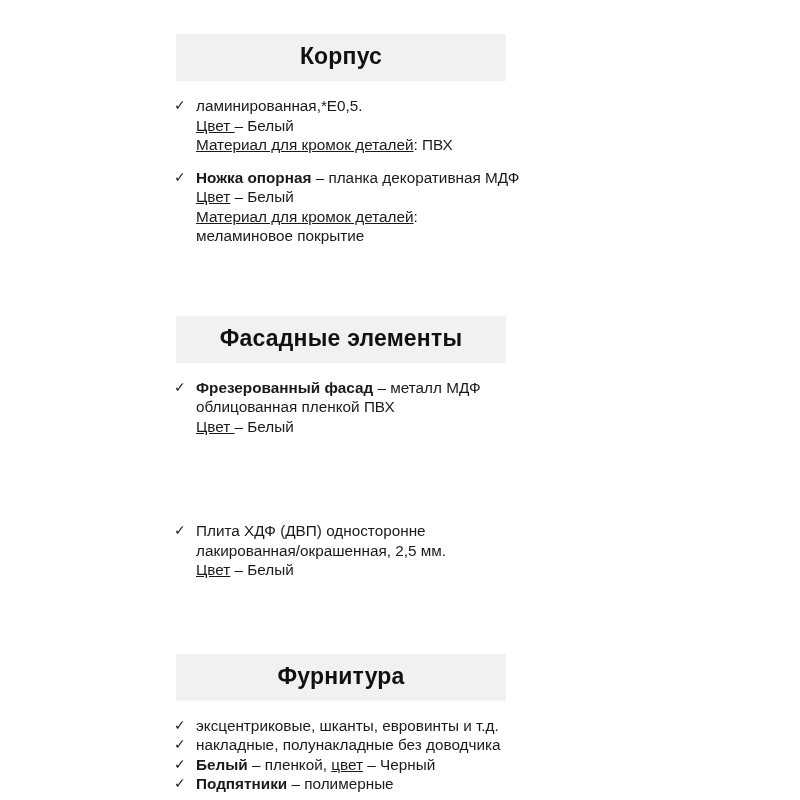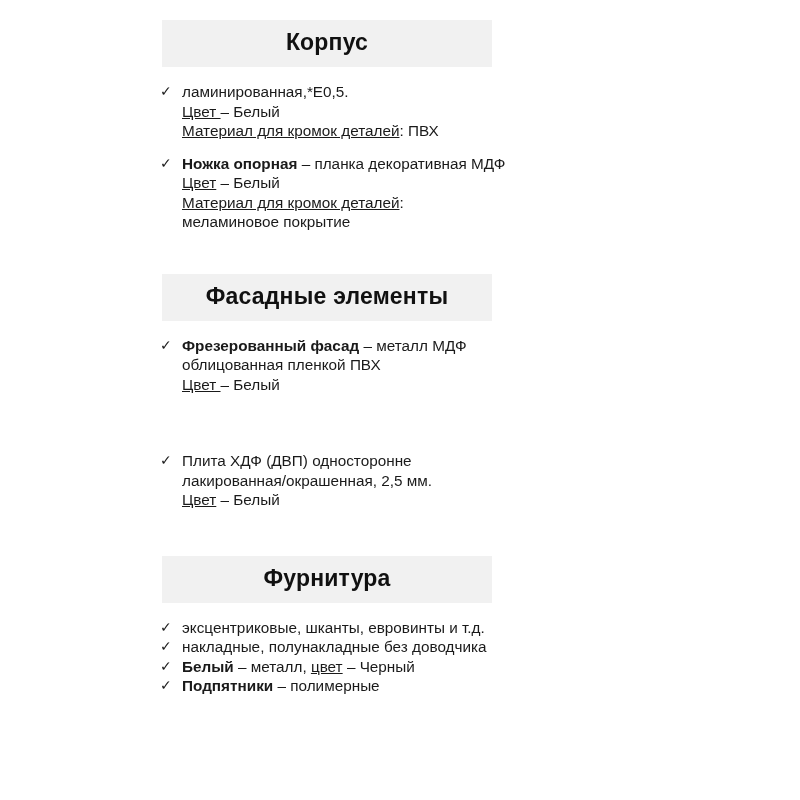--- a/index.html
+++ b/index.html
@@ -15,21 +15,21 @@
     overflow: hidden;
   }
   .page {
     position: relative;
     width: 800px;
     height: 800px;
     box-sizing: border-box;
     padding: 16px 0 0 0;
   }
   .section {
-    margin: 4px;
+    margin: 18px;
   }
   .section-header {
     background: #f1f1f1;
     width: 330px;
     margin-left: 158px;
     box-sizing: border-box;
     text-align: center;
     font-size: 23px;
     font-weight: bold;
     color: #111;
@@ -136,21 +136,21 @@
       <li class="item">
         <span class="check">✓</span>
         <div class="line">эксцентриковые, шканты, евровинты и т.д.</div>
       </li>
       <li class="item">
         <span class="check">✓</span>
         <div class="line">накладные, полунакладные без доводчика</div>
       </li>
       <li class="item">
         <span class="check">✓</span>
-        <div class="line"><b>Белый</b><span> – металл, </span><u>цвет</u><span> – Черный</span></div>
+        <div class="line"><b>Белый</b><span> – пленкой, </span><u>цвет</u><span> – Черный</span></div>
       </li>
       <li class="item">
         <span class="check">✓</span>
         <div class="line"><b>Подпятники</b><span> – полимерные</span></div>
       </li>
     </ul>
   </div>
 
 </div>
 

